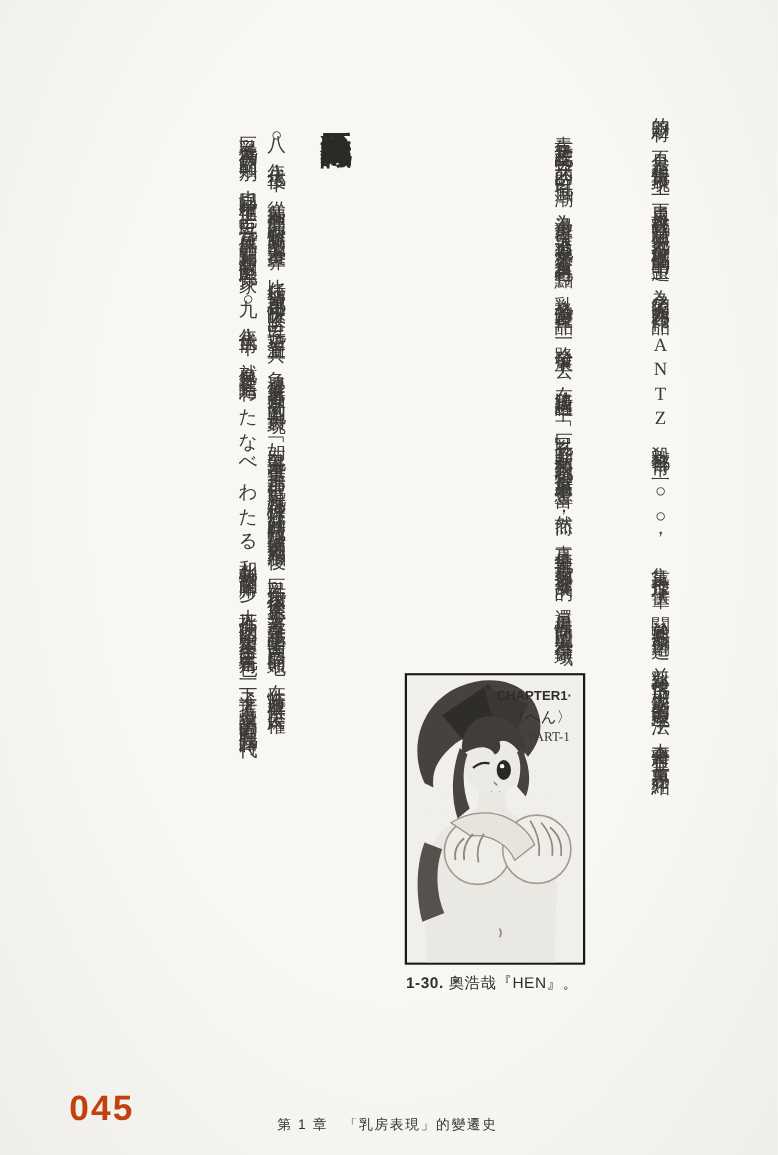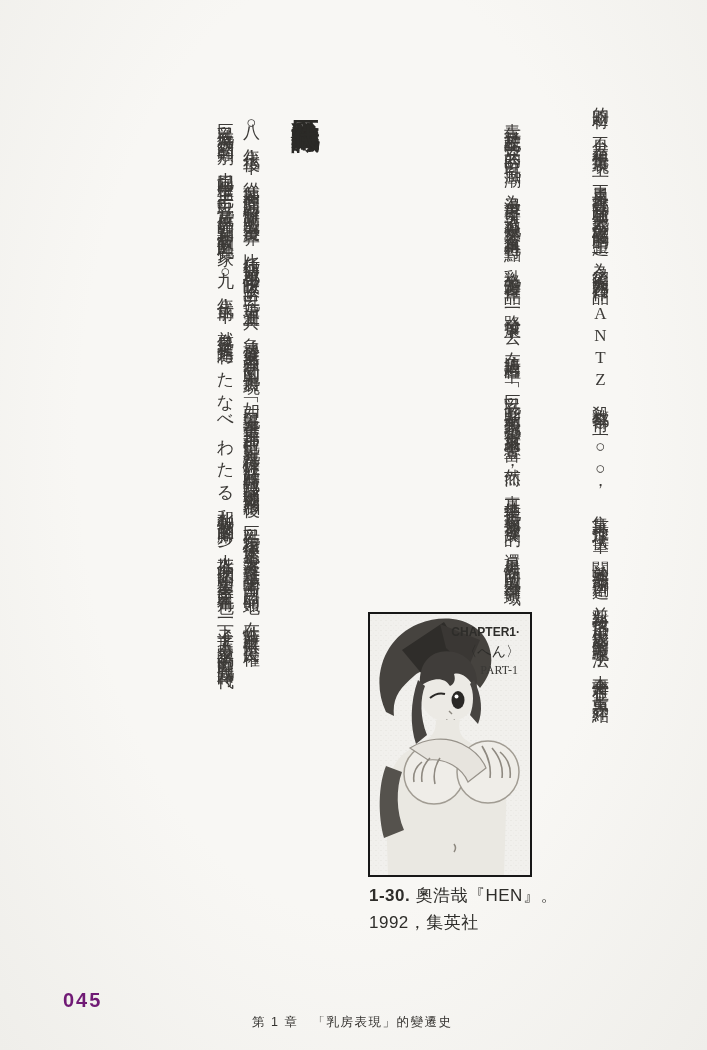--- a/index.html
+++ b/index.html
@@ -40,29 +40,29 @@
     background:#f1f0ed;
     text-align:right;
   }
   #figure-box svg { display:block; width:100%; height:100%; }
   .fig-chapter { font-family:"Liberation Sans","DejaVu Sans",sans-serif; font-weight:700; fill:#2e2d2a; }
   .fig-kana    { font-family:"Liberation Serif","DejaVu Serif",serif; fill:#2e2d2a; }
   .fig-part    { font-family:"Liberation Serif","DejaVu Serif",serif; fill:#3a3936; }
   #figure-caption {
     position:absolute; left:369px; top:882px; width:190px;
     font-family:"Liberation Sans","DejaVu Sans",sans-serif;
-    font-size:17px; line-height:1.6; color:#2e2d2a;
+    font-size:14px; line-height:1.6; color:#2e2d2a;
     letter-spacing:0.5px;
   }
   #figure-caption .cap-num { font-weight:700; }
   #page-number {
     position:absolute; left:63px; top:989px;
     font-family:"Liberation Sans","DejaVu Sans",sans-serif;
-    font-weight:700; font-size:20px; letter-spacing:2px;
-    color:#701a75;
+    font-weight:700; font-size:32px; letter-spacing:2px;
+    color:#c2410c;
   }
   #footer-chapter {
     position:absolute; left:252px; top:998px;
     font-family:"Liberation Sans","DejaVu Sans",sans-serif;
     font-size:12.5px; letter-spacing:1.5px; color:#33312e;margin-top:16px;
   }
 </style>
 </head>
 <body>
 
@@ -125,17 +125,16 @@
     <path d="M84,230 q3,4 0,8" stroke="#8e8980" stroke-width="1.5" fill="none"></path>
 
     <text class="fig-chapter" x="150" y="22" text-anchor="end" font-size="12">CHAPTER1·</text>
     <text class="fig-kana" x="150" y="42" text-anchor="end" font-size="14">〈へん〉</text>
     <text class="fig-part" x="148" y="60" text-anchor="end" font-size="12">PART-1</text>
   </svg>
 </div>
 
 <div id="figure-caption">
   <div><span class="cap-num">1-30.</span> <span>奧浩哉『HEN』。</span></div>
-  <div>1992，集英社</div>
 </div>
 
 <div id="page-number">045</div>
 <div id="footer-chapter">第 1 章　「乳房表現」的變遷史</div>
 
 </body></html>

